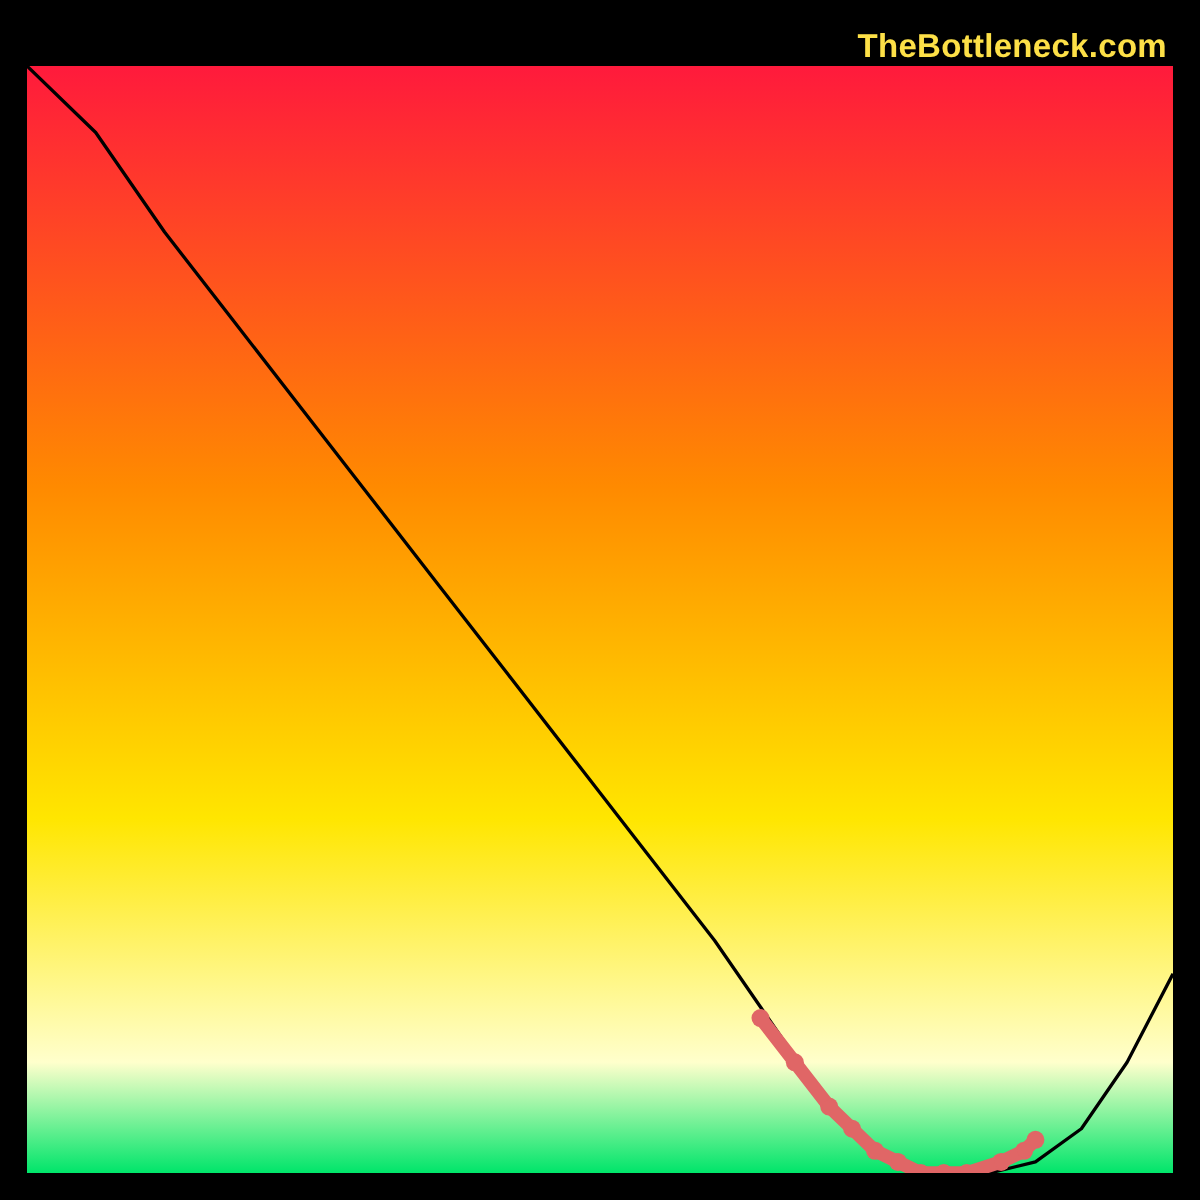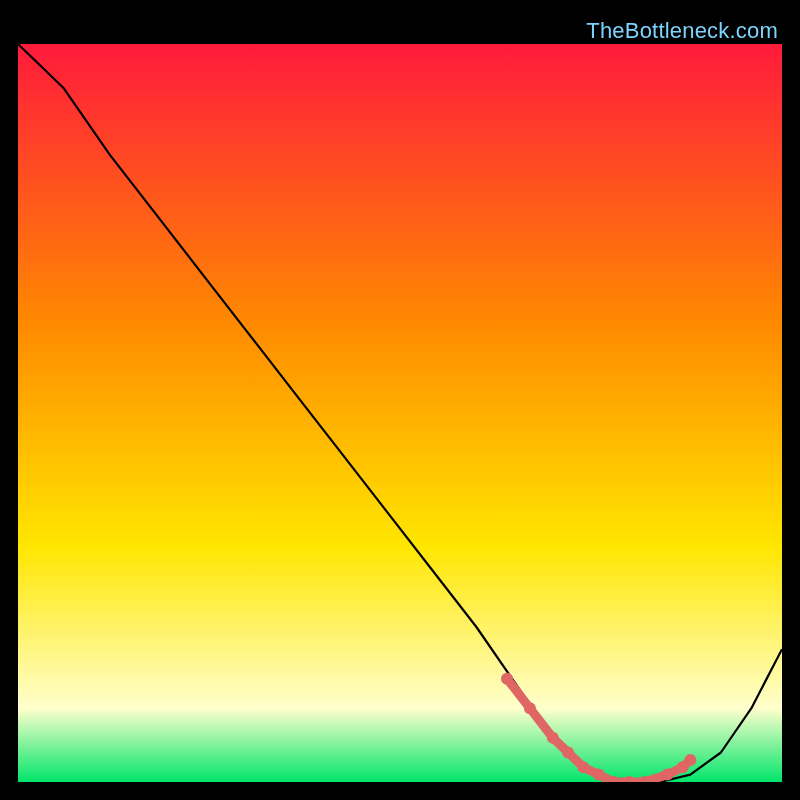--- a/index.html
+++ b/index.html
@@ -16,23 +16,23 @@
     left: 18px;
     top: 18px;
     width: 764px;
     height: 764px;
     background: #000;
   }
   .watermark {
     position: absolute;
     top: 0px;
     right: 4px;
-    color: #7dd3fc;
+    color: #fde047;
     font-size: 22px;
-    font-weight: 400;
+    font-weight: 700;
     letter-spacing: 0.2px;
     z-index: 5;
   }
   .plot-area {
     position: absolute;
     left: 0;
     top: 26px;
     width: 764px;
     height: 738px;
   }

